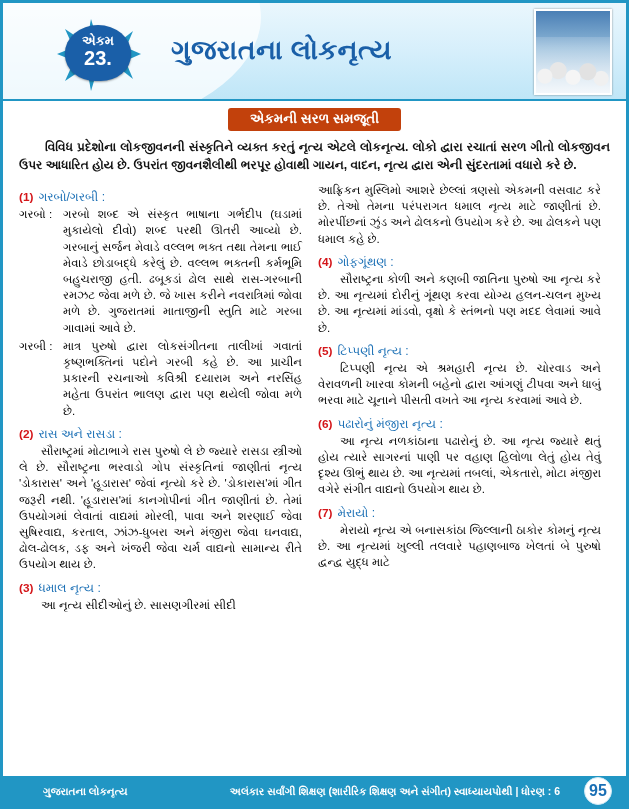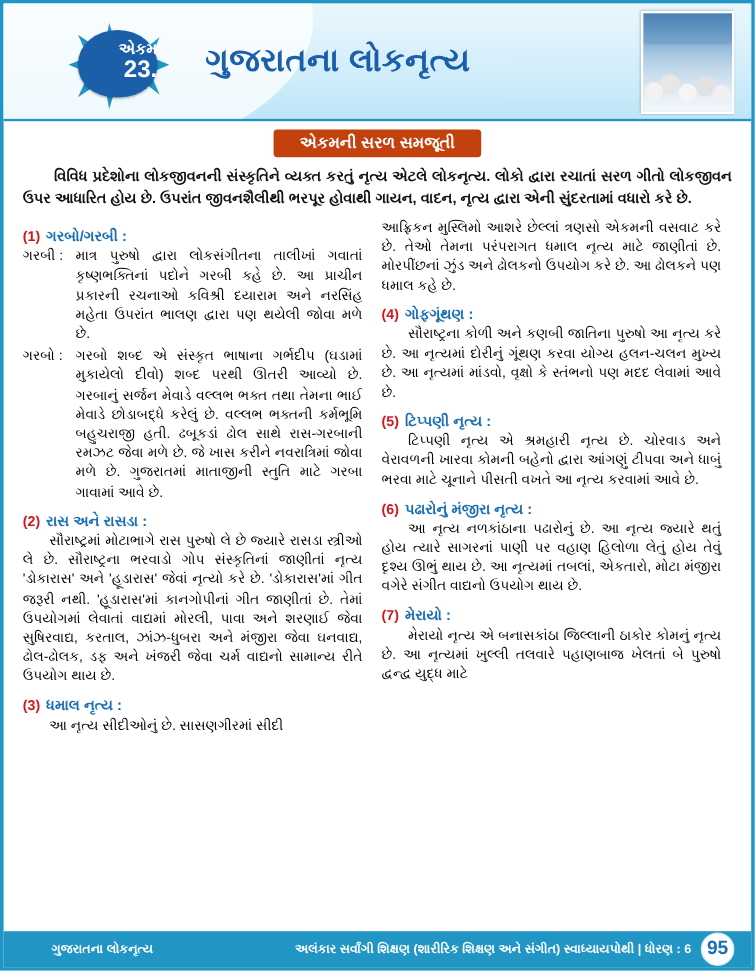--- a/index.html
+++ b/index.html
@@ -42,21 +42,21 @@
   }
   .unit-badge {
     position: absolute;
     left: 62px;
     top: 22px;
     width: 66px;
     height: 56px;
     background: #1a5fa8;
     border-radius: 50% 50% 46% 46%;
     color: #ffffff;
-    text-align: right;
+    text-align: center;
     box-shadow: 0 1px 2px rgba(0,0,0,.35);
   }
   .unit-badge .u-word {
     font-size: 13px;
     font-weight: bold;
     line-height: 15px;
     padding-top: 8px;
     display: block;
   }
   .unit-badge .u-num {
@@ -149,21 +149,21 @@
     align-items: baseline;
   }
   .sec-num {
     color: #d4161a;
     font-weight: bold;
     font-size: 11.8px;
     flex: 0 0 auto;
   }
   .sec-title {
     color: #1a6fb5;
-    font-weight: bold;
+    font-weight: normal;
     font-size: 12.2px;
   }
   .para {
     margin: 0 0 2px 0;
     text-indent: 22px;
   }
   .para.cont {
     text-indent: 0;
   }
   .labeled {
@@ -190,21 +190,21 @@
     display: flex;
     align-items: center;
     justify-content: space-between;
     padding: 0 10px;
     box-sizing: border-box;
   }
   .footer-left { padding-left: 30px; }
   .footer-right {
     display: flex;
     align-items: center;
-    gap: 8px;
+    gap: 24px;
     padding-right: 4px;
     justify-content: flex-end;
   }
   .page-circle {
     width: 26px;
     height: 26px;
     border-radius: 50%;
     background: #ffffff;
     color: #1a6fb5;
     font-size: 16px;
@@ -256,24 +256,24 @@
 
   <div class="columns">
 
     <div class="col">
 
       <div class="sec-head">
         <span class="sec-num">(1)</span>
         <span class="sec-title">ગરબો/ગરબી :</span>
       </div>
       <p class="labeled">
-        <span class="lbl">ગરબી :</span><span>માત્ર પુરુષો દ્વારા લોકસંગીતના તાલીખાં ગવાતાં કૃષ્ણભક્તિનાં પદોને ગરબી કહે છે. આ પ્રાચીન પ્રકારની રચનાઓ કવિશ્રી દયારામ અને નરસિંહ મહેતા ઉપરાંત ભાલણ દ્વારા પણ થયેલી જોવા મળે છે.</span>
+        <span class="lbl">ગરબો :</span><span>ગરબો શબ્દ એ સંસ્કૃત ભાષાના ગર્ભદીપ (ઘડામાં મુકાયેલો દીવો) શબ્દ પરથી ઊતરી આવ્યો છે. ગરબાનું સર્જન મેવાડે વલ્લભ ભક્ત તથા તેમના ભાઈ મેવાડે છોડાબદ્ધે કરેલું છે. વલ્લભ ભક્તની કર્મભૂમિ બહુચરાજી હતી. ઢબૂકડાં ઢોલ સાથે રાસ-ગરબાની રમઝટ જેવા મળે છે. જે ખાસ કરીને નવરાત્રિમાં જોવા મળે છે. ગુજરાતમાં માતાજીની સ્તુતિ માટે ગરબા ગાવામાં આવે છે.</span>
       </p>
       <p class="labeled">
-        <span class="lbl">ગરબો :</span><span>ગરબો શબ્દ એ સંસ્કૃત ભાષાના ગર્ભદીપ (ઘડામાં મુકાયેલો દીવો) શબ્દ પરથી ઊતરી આવ્યો છે. ગરબાનું સર્જન મેવાડે વલ્લભ ભક્ત તથા તેમના ભાઈ મેવાડે છોડાબદ્ધે કરેલું છે. વલ્લભ ભક્તની કર્મભૂમિ બહુચરાજી હતી. ઢબૂકડાં ઢોલ સાથે રાસ-ગરબાની રમઝટ જેવા મળે છે. જે ખાસ કરીને નવરાત્રિમાં જોવા મળે છે. ગુજરાતમાં માતાજીની સ્તુતિ માટે ગરબા ગાવામાં આવે છે.</span>
+        <span class="lbl">ગરબી :</span><span>માત્ર પુરુષો દ્વારા લોકસંગીતના તાલીખાં ગવાતાં કૃષ્ણભક્તિનાં પદોને ગરબી કહે છે. આ પ્રાચીન પ્રકારની રચનાઓ કવિશ્રી દયારામ અને નરસિંહ મહેતા ઉપરાંત ભાલણ દ્વારા પણ થયેલી જોવા મળે છે.</span>
       </p>
 
       <div class="sec-head">
         <span class="sec-num">(2)</span>
         <span class="sec-title">રાસ અને રાસડા :</span>
       </div>
       <p class="para">સૌરાષ્ટ્રમાં મોટાભાગે રાસ પુરુષો લે છે જ્યારે રાસડા સ્ત્રીઓ લે છે. સૌરાષ્ટ્રના ભરવાડો ગોપ સંસ્કૃતિનાં જાણીતાં નૃત્ય 'ડોકારાસ' અને 'હૂડારાસ' જેવાં નૃત્યો કરે છે. 'ડોકારાસ'માં ગીત જરૂરી નથી. 'હૂડારાસ'માં કાનગોપીનાં ગીત જાણીતાં છે. તેમાં ઉપયોગમાં લેવાતાં વાદ્યમાં મોરલી, પાવા અને શરણાઈ જેવા સુષિરવાદ્ય, કરતાલ, ઝાંઝ-ધુબરા અને મંજીરા જેવા ઘનવાદ્ય, ઢોલ-ઢોલક, ડફ અને ખંજરી જેવા ચર્મ વાદ્યનો સામાન્ય રીતે ઉપયોગ થાય છે.</p>
 
       <div class="sec-head">
         <span class="sec-num">(3)</span>

